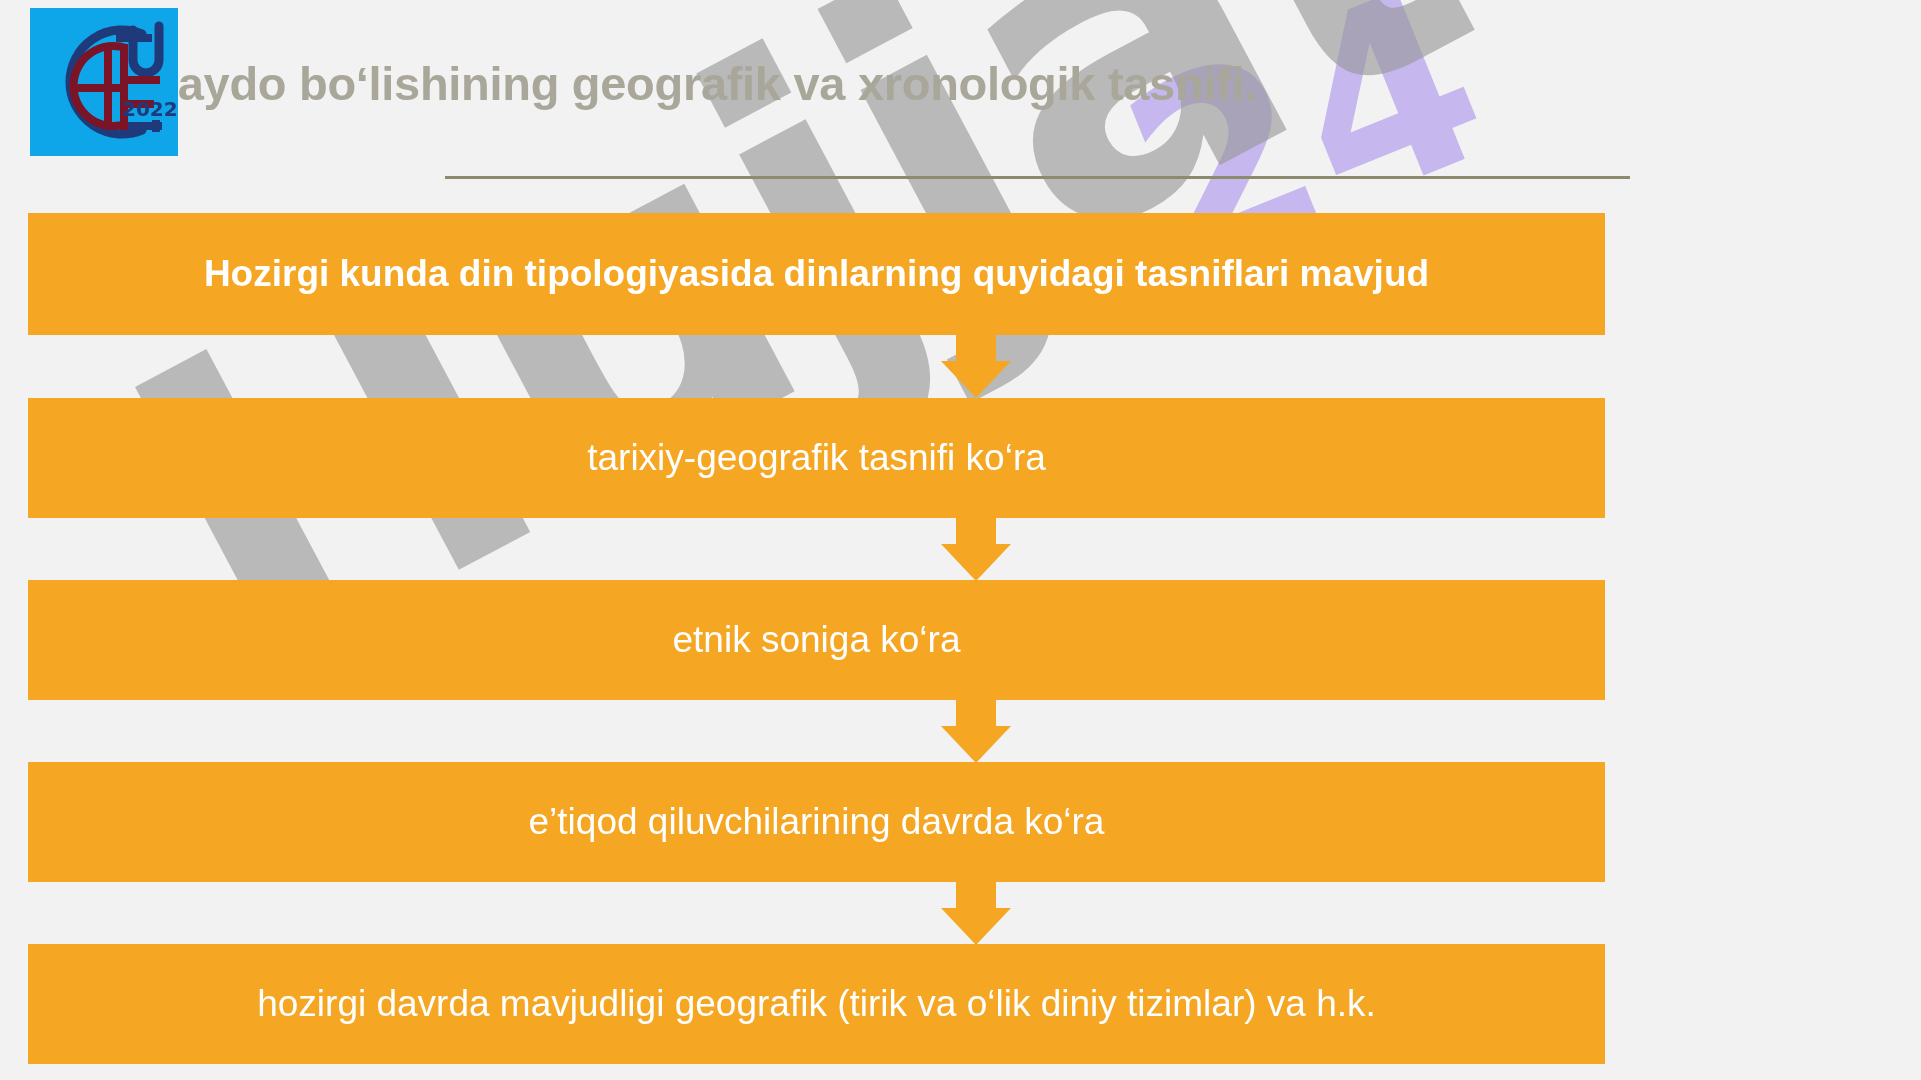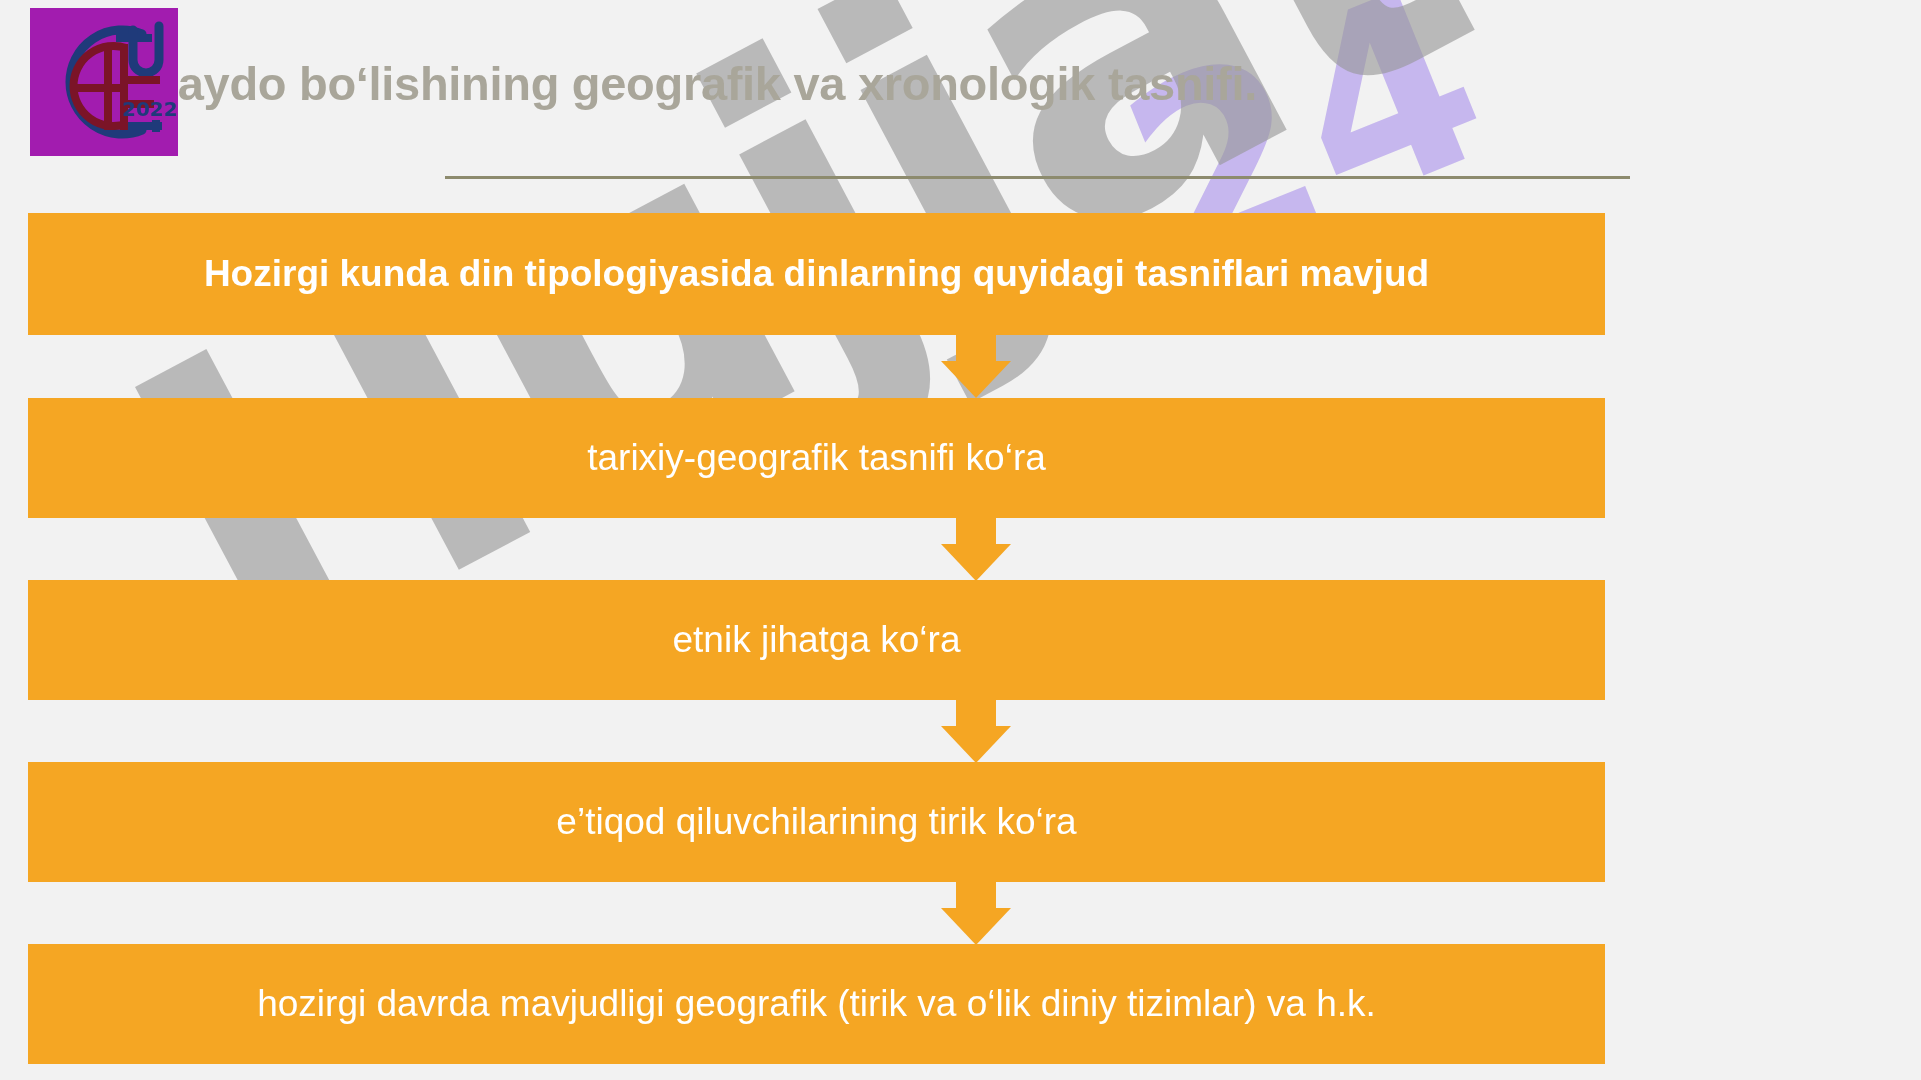--- a/index.html
+++ b/index.html
@@ -128,21 +128,21 @@
     background: #8d8b6e;
   }
 
   
   #logo-box {
     position: absolute;
     left: 30px;
     top: 8px;
     width: 148px;
     height: 148px;
-    background: #a21caf;
+    background: #0ea5e9;
     z-index: 6;
   }
   #logo-box svg { display: block; }
 </style>
 </head>
 <body>
 
 <div id="watermark-layer">
   <div class="wm-purple">24</div>
   <div class="wm-grey">Hujjat</div>
@@ -162,30 +162,30 @@
   <div class="banner b1">
     <span>tarixiy-geografik tasnifi ko‘ra</span>
   </div>
 
   <div class="arrow a1">
     <div class="stem"></div>
     <div class="head"></div>
   </div>
 
   <div class="banner b2">
-    <span>etnik jihatga ko‘ra</span>
+    <span>etnik soniga ko‘ra</span>
   </div>
 
   <div class="arrow a2">
     <div class="stem"></div>
     <div class="head"></div>
   </div>
 
   <div class="banner b3">
-    <span>e’tiqod qiluvchilarining tirik ko‘ra</span>
+    <span>e’tiqod qiluvchilarining davrda ko‘ra</span>
   </div>
 
   <div class="arrow a3">
     <div class="stem"></div>
     <div class="head"></div>
   </div>
 
   <div class="banner b4">
     <span>hozirgi davrda mavjudligi geografik (tirik va o‘lik diniy tizimlar) va h.k.</span>
   </div>

